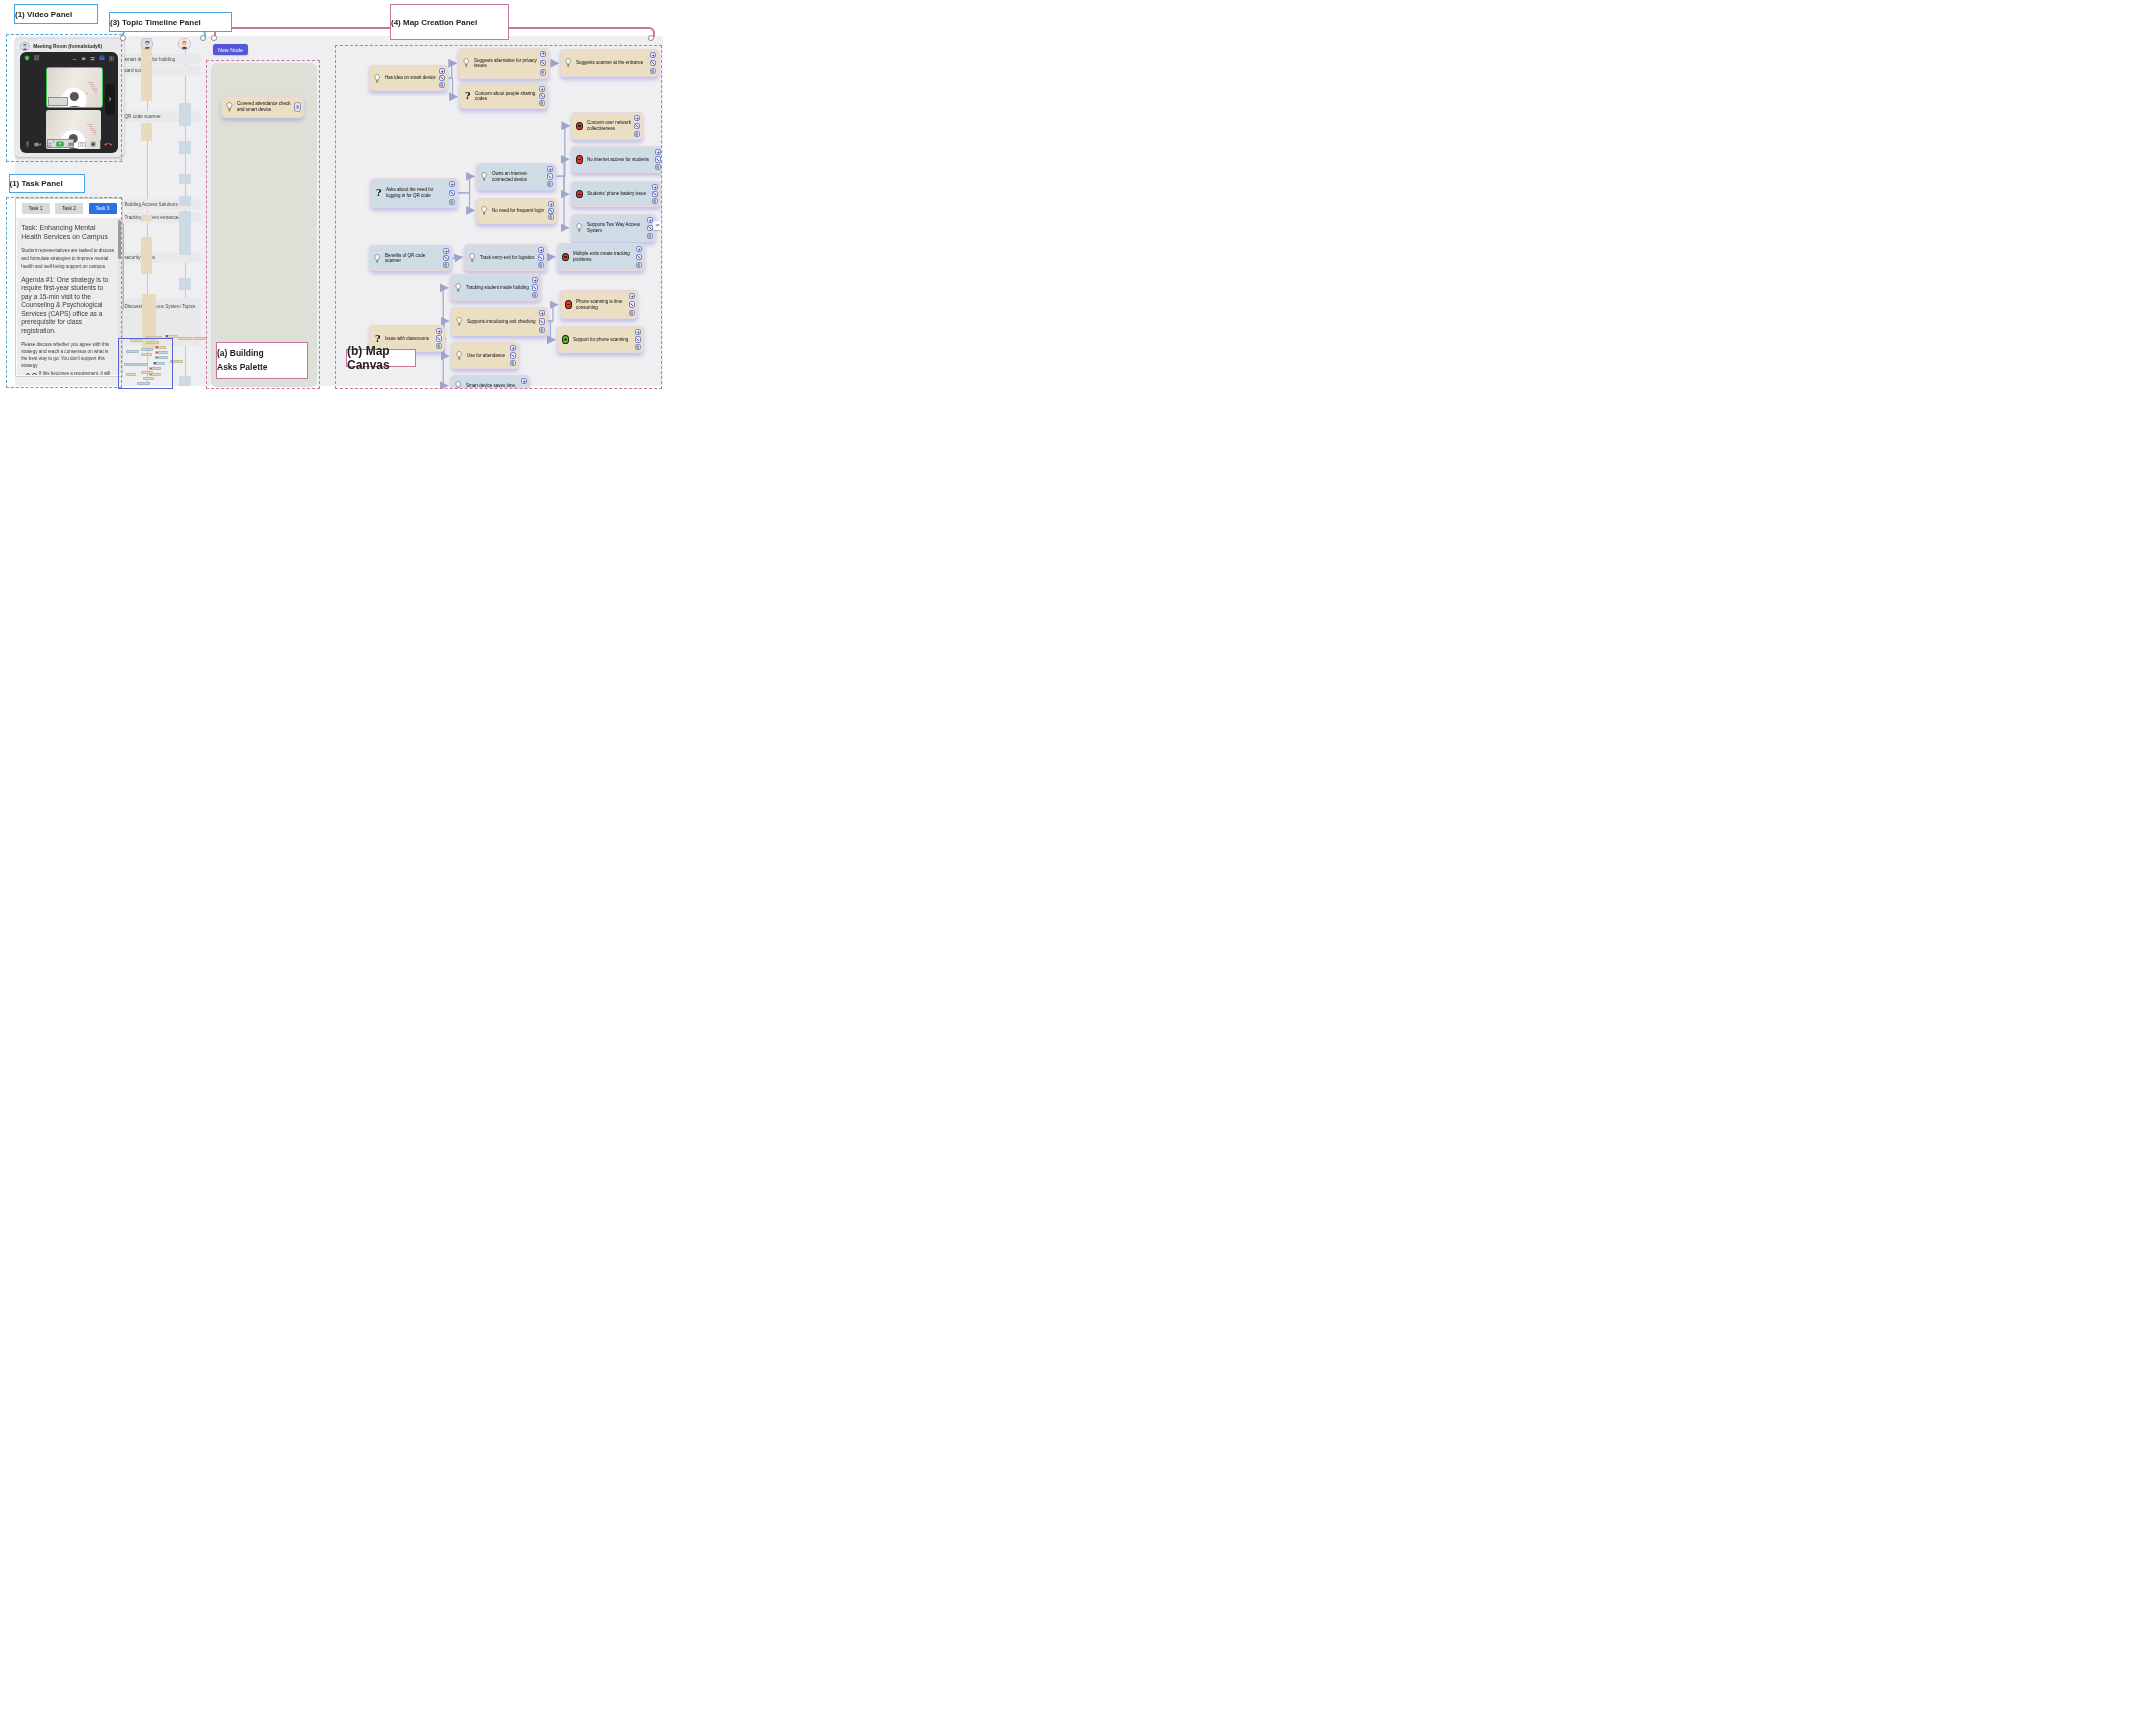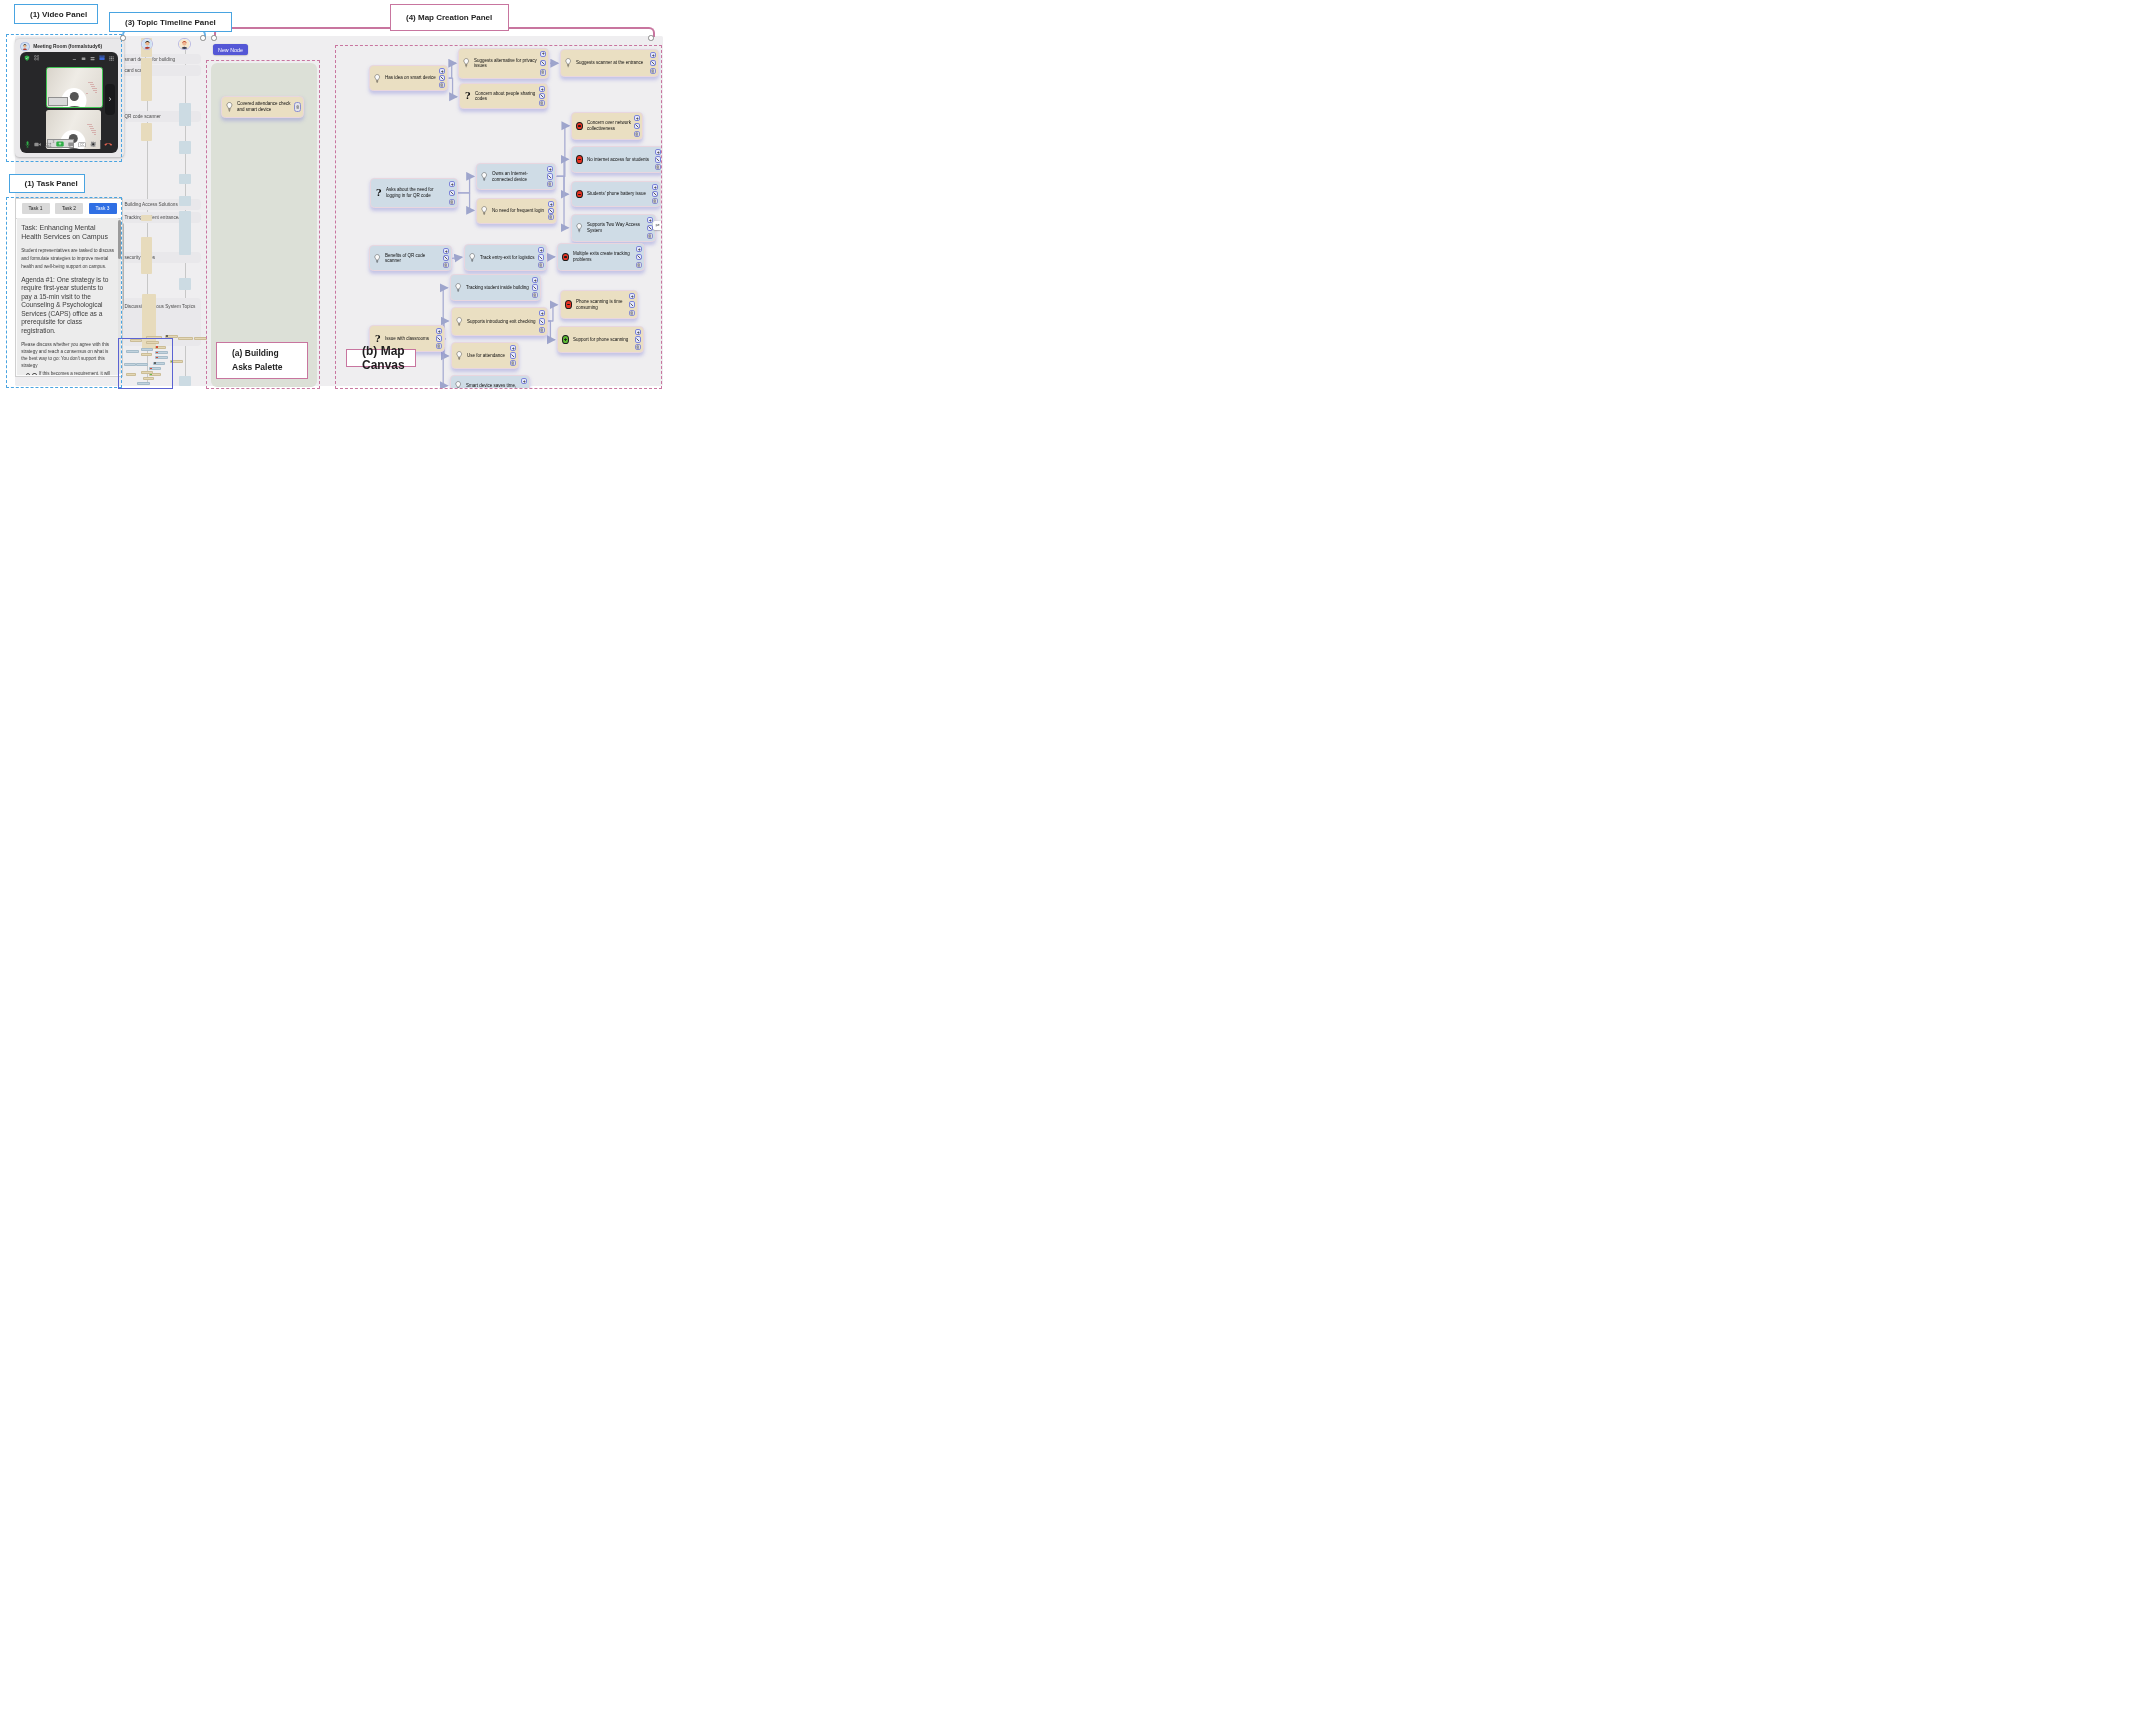--- a/index.html
+++ b/index.html
@@ -2,21 +2,21 @@
 <html style="font-size:6.8px"><head>
 <meta charset="utf-8">
 <style>
   html,body{margin:0;padding:0;background:#fff;font-family:"Liberation Sans",sans-serif;}
   .stage{position:relative;width:668px;height:395px;overflow:hidden;background:#fff;}
   .abs{position:absolute;}
   
   #app-bg{left:15px;top:36px;width:648px;height:350px;background:#efeef0;border-radius:1.7px;}
   
   .lblbox{background:#fff;border-style:solid;font-weight:bold;font-size:8px;color:#1f1f1f;
-          display:flex;align-items:center;padding-left:15px;box-sizing:border-box;z-index:60;}
+          display:flex;align-items:center;padding-left:0;box-sizing:border-box;z-index:60;}
   .lbl-blue{border-color:#49a4e1;border-width:1.7px;}
   .lbl-pink{border-color:#c8759f;border-width:1.7px;}
   
   .bracket{border-top:2.1px solid;border-left:2.1px solid;border-right:2.1px solid;
            border-radius:6px 6px 0 0;height:7.7px;z-index:55;}
   .jcircle{width:5.5px;height:5.5px;border-radius:50%;background:#fff;border:1.3px solid #8a8a8a;z-index:56;box-sizing:border-box;}
   
   .dashed{border:1.5px dashed;box-sizing:border-box;z-index:50;border-radius:0.9px;}
   .dash-blue{border-color:#49a4e1;}
   .dash-pink{border-color:#c8759f;}
@@ -880,21 +880,21 @@
 
   <div class="abs bracket" style="left:122px;top:29px;width:80px;border-color:#6db4e8"></div>
   <div class="abs bracket" style="left:214px;top:27px;width:437px;border-color:#c8759f"></div>
   <div class="abs jcircle" style="left:120px;top:35px"></div>
   <div class="abs jcircle" style="left:200px;top:35px"></div>
   <div class="abs jcircle" style="left:211px;top:35px"></div>
   <div class="abs jcircle" style="left:648px;top:35px"></div>
 
   <div class="abs lblbox lbl-blue" style="left:14px;top:4.3px;width:84px;height:19.6px">(1) Video Panel</div>
   <div class="abs lblbox lbl-blue" style="left:109px;top:12px;width:123px;height:20px">(3) Topic Timeline Panel</div>
-  <div class="abs lblbox lbl-pink" style="left:390px;top:4.3px;width:119px;height:27px">(4) Map Creation Panel</div>
+  <div class="abs lblbox lbl-pink" style="left:390px;top:4.3px;width:119px;height:36px">(4) Map Creation Panel</div>
   <div class="abs lblbox lbl-blue" style="left:8.5px;top:174px;width:76px;height:19px">(1) Task Panel</div>
   <div class="abs lblbox lbl-pink" style="left:216px;top:342px;width:92px;height:37px;font-size:8.5px;align-items:flex-start;flex-direction:column;justify-content:center;line-height:1.55">
     <span>(a) Building</span>
     <span>Asks Palette</span>
   </div>
   <div class="abs lblbox lbl-pink" style="left:346px;top:349px;width:70px;height:18px;font-size:12px">(b) Map Canvas</div>
 
 </div>
 
 

